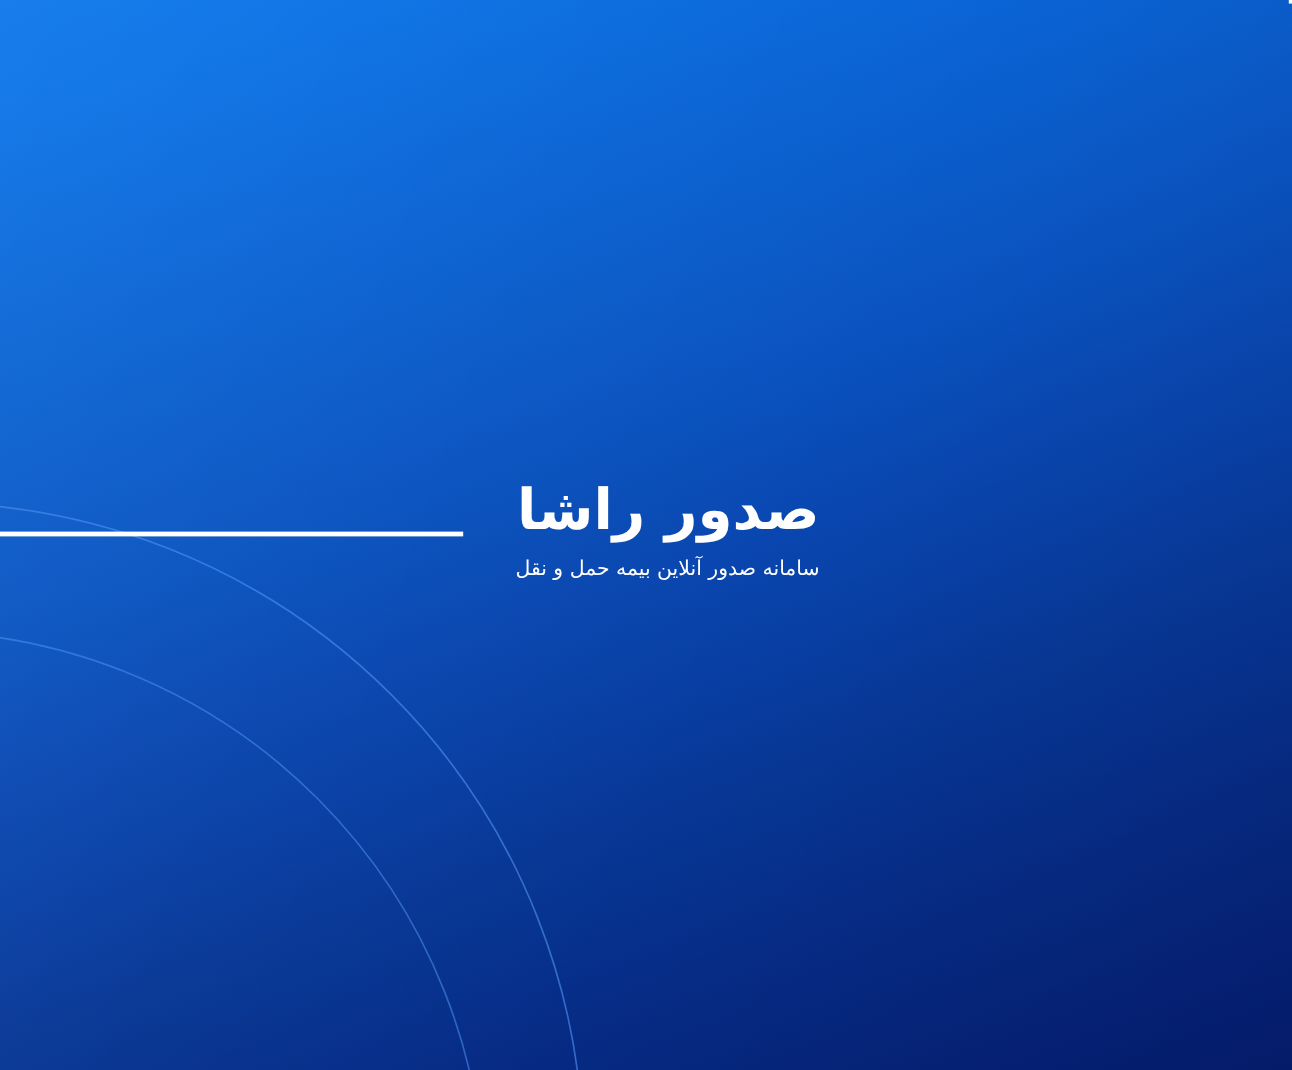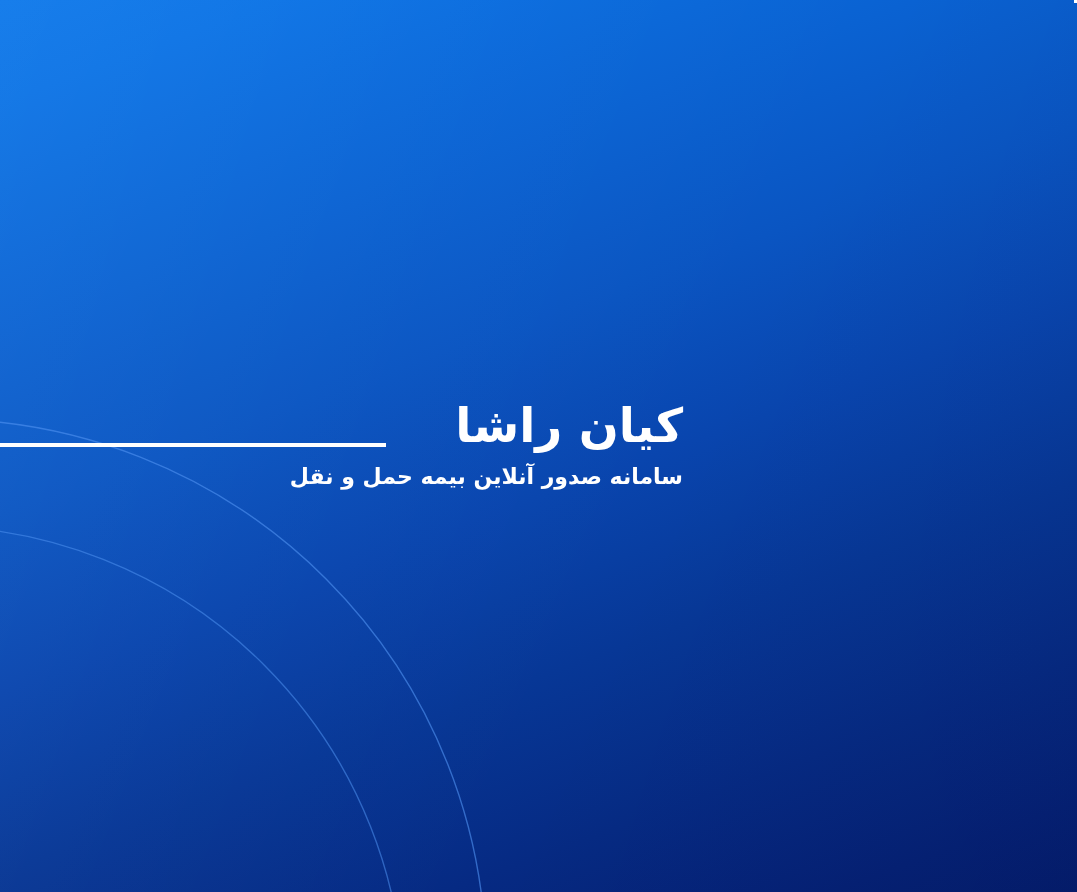--- a/index.html
+++ b/index.html
@@ -86,22 +86,22 @@
     font-size: 47px;
     font-weight: bold;
     line-height: 1.18;
     letter-spacing: 0px;
     white-space: nowrap;
   }
 
   .brand-subtitle {
     margin: 10px 0 0 0;
     color: #ffffff;
-    font-size: 22px;
-    font-weight: bold;
+    font-size: 17px;
+    font-weight: normal;
     line-height: 1.3;
     white-space: nowrap;
   }
 </style>
 </head>
 <body>
 
 <div class="screen">
 
   <div class="sheen"></div>
@@ -111,17 +111,17 @@
     <circle cx="-60" cy="965" r="546" fill="none" stroke="#4f92f0" stroke-opacity="0.62" stroke-width="1.4"></circle>
 
     <circle cx="-72" cy="1002" r="476" fill="none" stroke="#4f92f0" stroke-opacity="0.55" stroke-width="1.4"></circle>
   </svg>
 
   <div class="rule"></div>
 
   <div class="corner-nick"></div>
 
   <div class="brand">
-    <h1 class="brand-title">کیان راشا</h1>
+    <h1 class="brand-title">صدور راشا</h1>
     <p class="brand-subtitle">سامانه صدور آنلاین بیمه حمل و نقل</p>
   </div>
 
 </div>
 
 </body></html>

